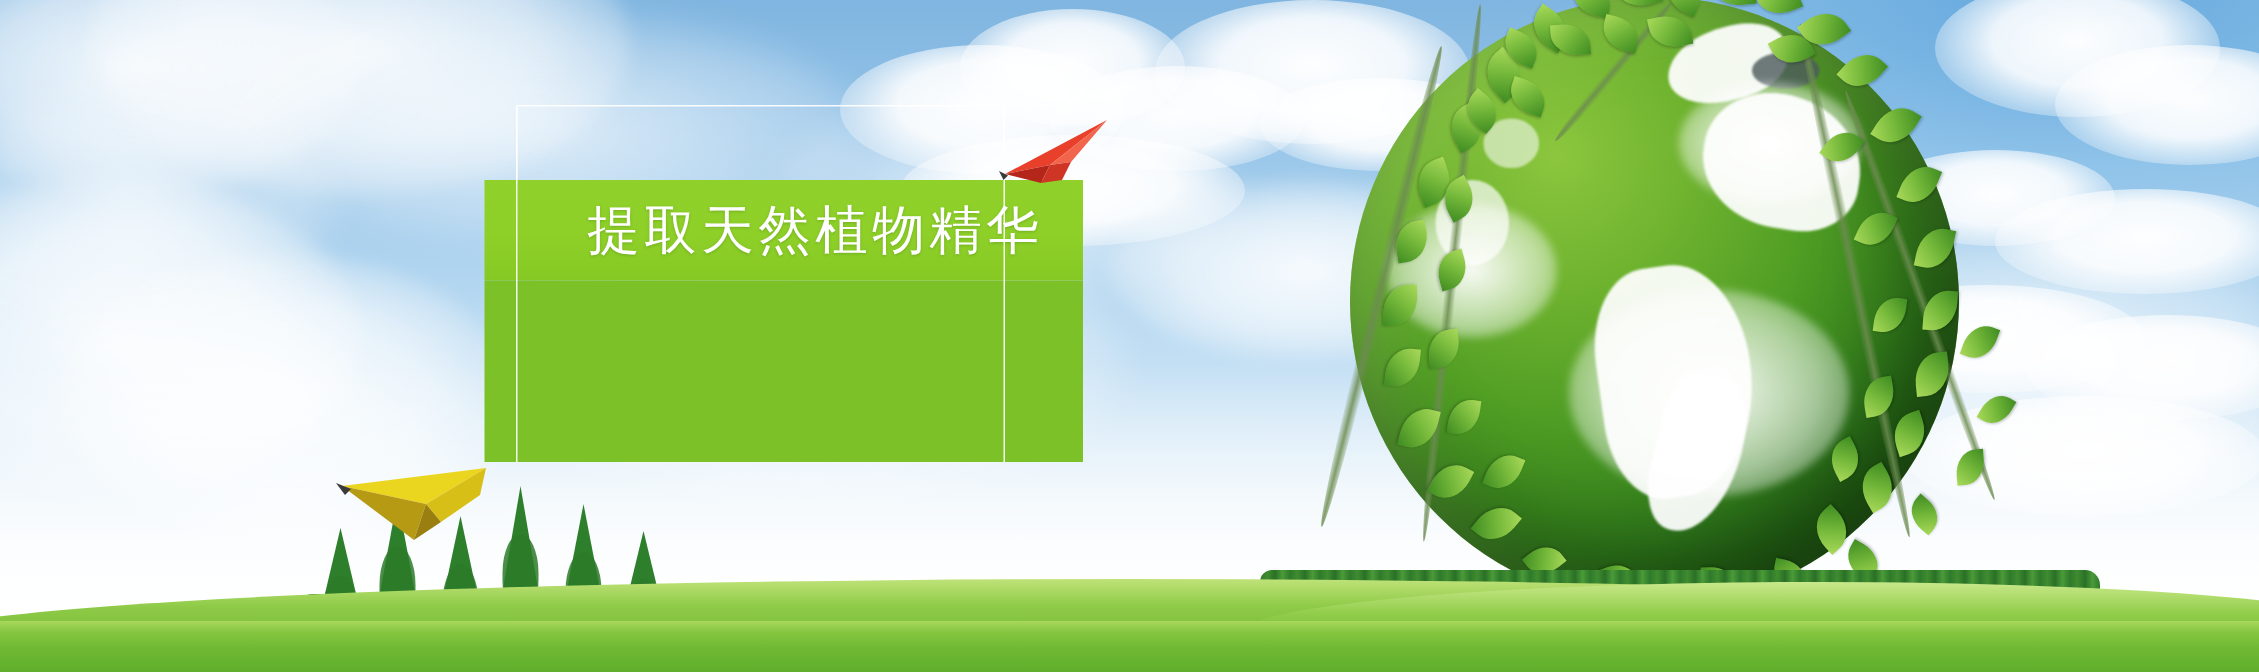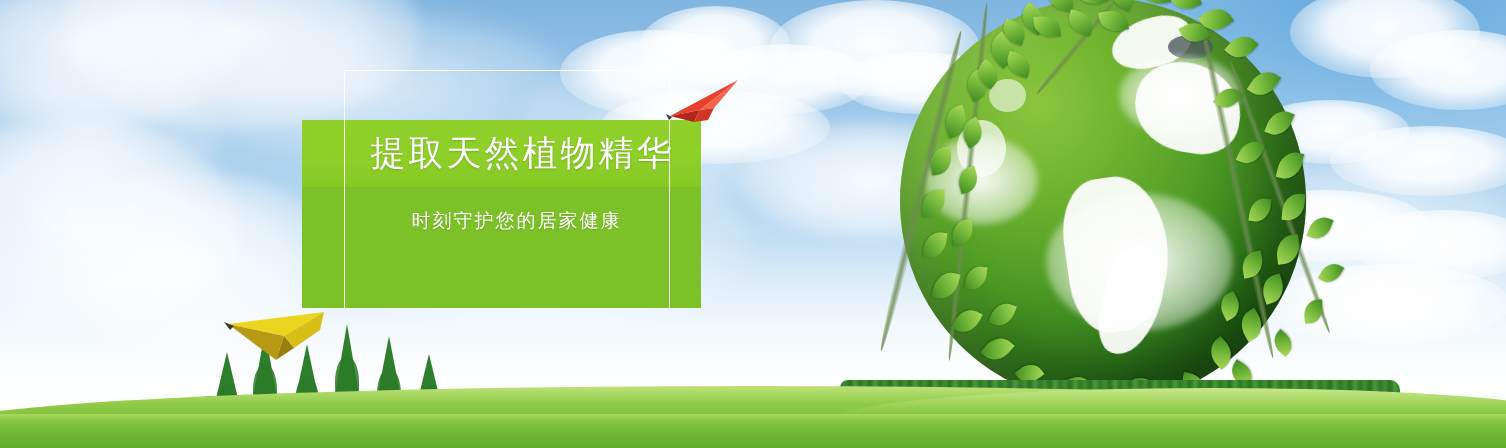--- a/index.html
+++ b/index.html
@@ -186,21 +186,21 @@
     left: 344px;
     top: 70px;
     width: 326px;
     height: 238px;
     border: 1px solid rgba(255,255,255,.92);
     box-sizing: border-box;
     pointer-events: none;
   }
   .panel {
     position: absolute;
-    left: 302px;
+    left: 323px;
     top: 120px;
     width: 399px;
     height: 188px;
   }
   .panel-top {
     position: absolute;
     left: 0; top: 0;
     width: 100%;
     height: 67px;
     background: linear-gradient(180deg, #8fd12a 0%, #8ed028 55%, #86c924 100%);
@@ -379,21 +379,20 @@
   <div class="ground-crest"></div>
   <div class="ground-crest right"></div>
   <div class="ground"></div>
 
   <div class="frame"></div>
 
   <div class="panel">
     <div class="panel-top"></div>
     <div class="panel-bottom"></div>
     <div class="headline">提取天然植物精华</div>
-    <div class="subline">时刻守护您的居家健康</div>
   </div>
 
   <div style="position:absolute;left:344px;top:70px;width:1px;height:238px;background:rgba(255,255,255,.92);"></div>
   <div style="position:absolute;left:669px;top:70px;width:1px;height:238px;background:rgba(255,255,255,.92);"></div>
 
   <svg class="plane" style="left:664px; top:76px;" width="78" height="52" viewBox="0 0 78 52">
     <polygon points="6,40 74,4 36,34" fill="#e8402a"></polygon>
     <polygon points="6,40 36,34 30,46" fill="#b5261a"></polygon>
     <polygon points="36,34 74,4 50,32" fill="#f2644c"></polygon>
     <polygon points="30,46 36,34 50,32 44,44" fill="#cf3524"></polygon>

